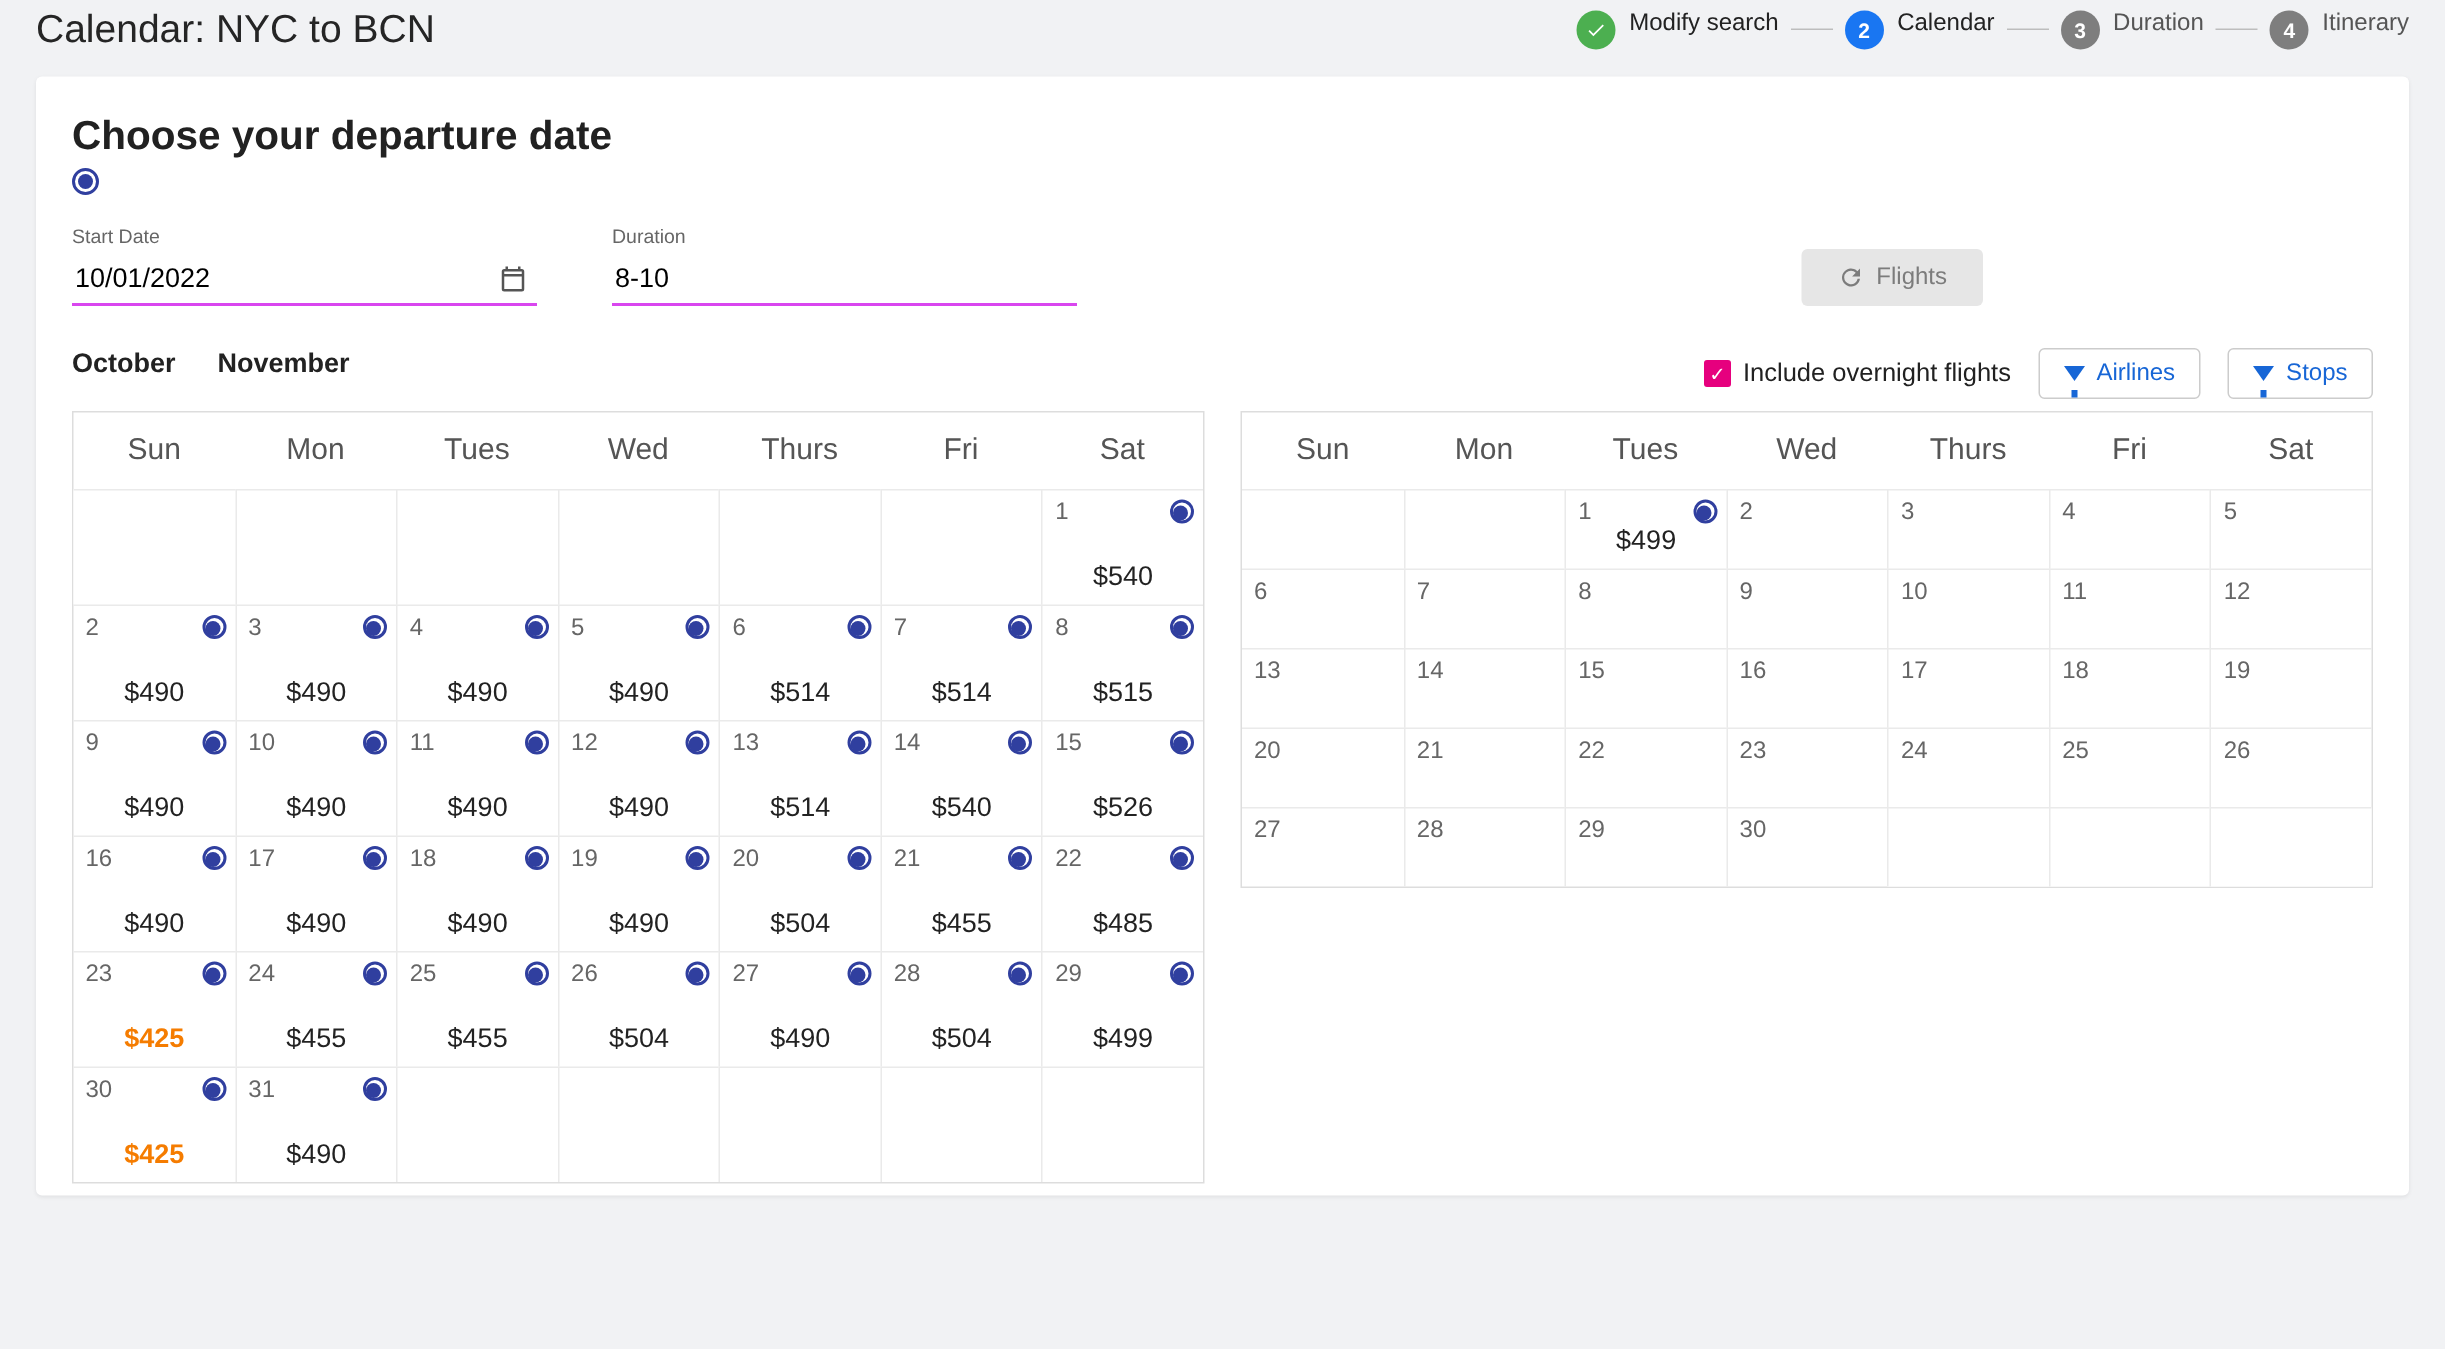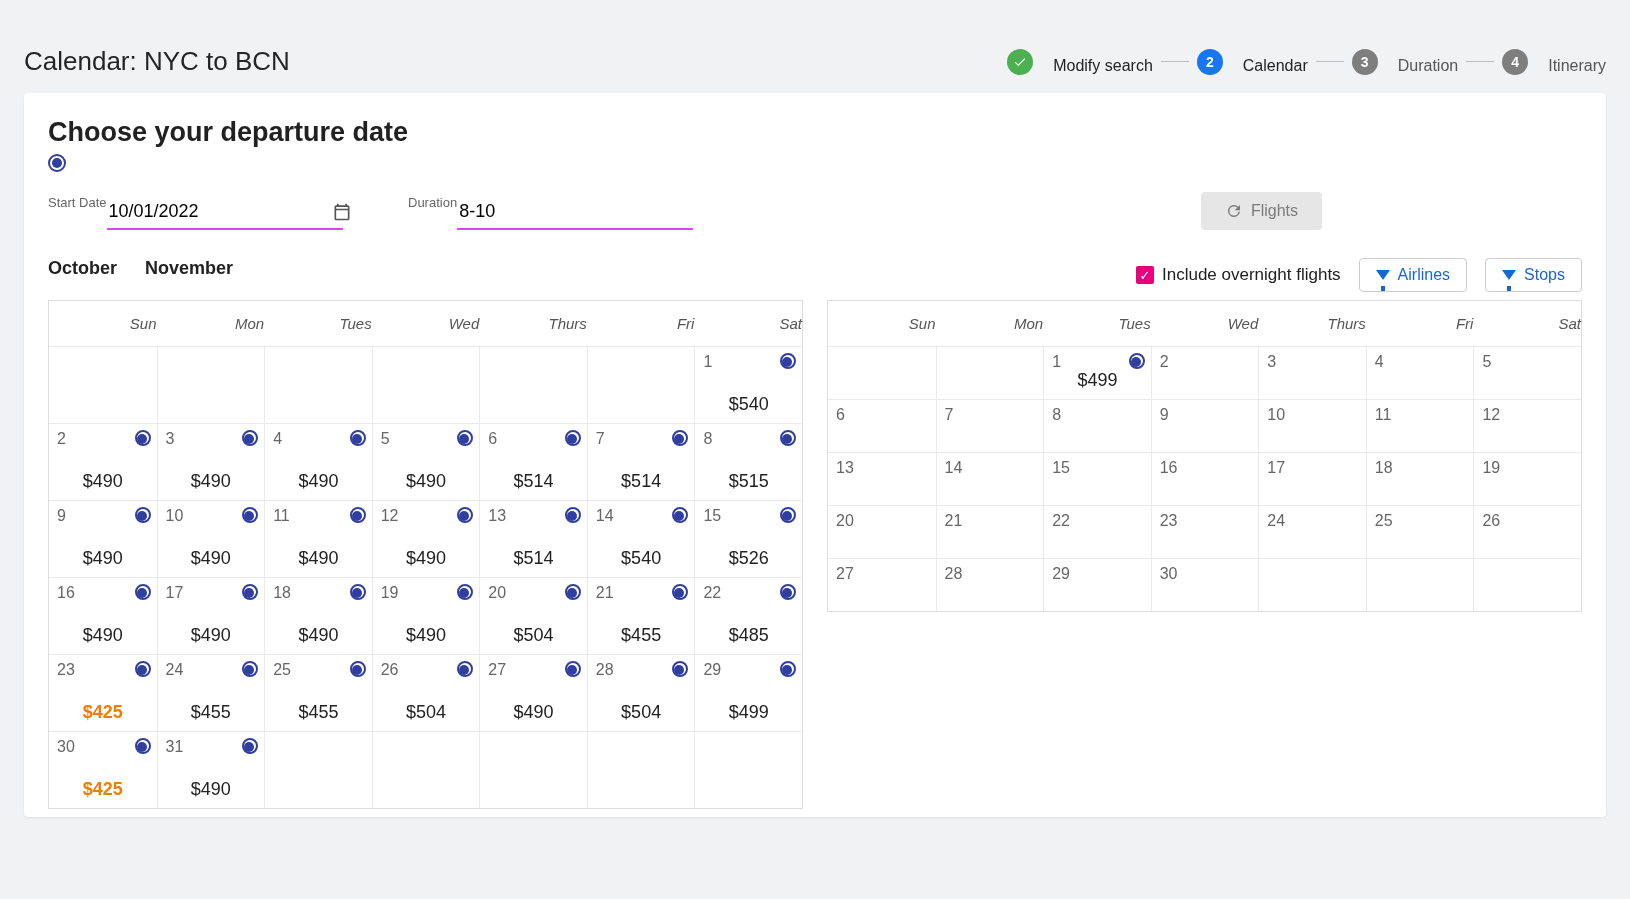--- a/index.html
+++ b/index.html
@@ -1,54 +1,54 @@
 <!DOCTYPE html>
 <html><head>
 <meta charset="utf-8">
 <style>
   * { box-sizing: border-box; margin: 0; padding: 0; }
   body { font-family: Arial, Helvetica, sans-serif; background: #f1f2f4; color: #212121; }
-  .page { padding: 0 24px 24px; margin-top: 42px; }
+  .page { padding: 0 24px 24px; }
   .top-row { display: flex; align-items: center; justify-content: space-between; padding: 4px 0 16px; }
   .page-title { font-size: 26px; font-weight: 400; color: #252525; }
   .stepper { display: flex; align-items: center; gap: 8px; }
-  .step { display: flex; align-items: flex-end; gap: 20px; }
+  .step { display: flex; align-items: flex-start; gap: 9px; }
   .step-circle { width: 26px; height: 26px; border-radius: 50%; display: flex; align-items: center; justify-content: center; color: #fff; font-size: 14px; font-weight: 600; }
   .step-circle.green { background: #4caf50; }
   .step-circle.blue { background: #1976f2; }
   .step-circle.gray { background: #7e7e7e; }
   .step-label { font-size: 16px; color: #555; }
   .step-label.active { color: #222; }
   .step-sep { width: 28px; height: 1px; background: #bdbdbd; }
   .card { background: #fff; border-radius: 4px; box-shadow: 0 1px 3px rgba(0,0,0,0.08); padding: 24px 24px 8px; }
   .card h2 { font-size: 27px; font-weight: 700; margin-bottom: 6px; }
   .overnight-note { display: flex; align-items: center; gap: 8px; color: #4a4a4a; font-weight: 600; font-size: 17px; margin-bottom: 20px; }
   .moon-icon { width: 18px; height: 18px; border-radius: 50%; background: #fff; border: 2px solid #303f9f; display: inline-flex; align-items: center; justify-content: center; position: relative; }
   .moon-icon::after { content: ""; position: absolute; right: 2px; top: 2px; width: 10px; height: 10px; border-radius: 50%; background: #303f9f; }
   .controls-row { display: flex; align-items: flex-end; gap: 50px; margin-bottom: 28px; }
-  .field { display: flex; flex-direction: row; }
+  .field { display: flex; flex-direction: column; }
   .field-label { font-size: 13px; color: #666; margin-bottom: 4px; }
   .field-input { border: none; border-bottom: 2px solid #d946ef; font-size: 18px; padding: 6px 2px; background: transparent; outline: none; }
   .field.start { width: 310px; position: relative; }
   .cal-icon { position: absolute; right: 6px; bottom: 8px; color: #555; }
   .field.duration { width: 310px; }
   .update-btn { background: #e6e6e6; color: #7c7c7c; border: none; border-radius: 4px; padding: 10px 24px; font-size: 16px; display: inline-flex; align-items: center; gap: 8px; cursor: default; margin-left: auto; margin-right: 260px; }
   .filters-row { display: flex; justify-content: space-between; margin-bottom: 8px; }
   .month-tabs { display: flex; gap: 28px; }
   .month-tab { font-size: 18px; font-weight: 600; color: #222; cursor: pointer; }
   .filters-right { display: flex; align-items: center; gap: 18px; }
   .checkbox-wrap { display: flex; align-items: center; gap: 8px; font-size: 17px; }
   .checkbox { width: 18px; height: 18px; background: #e6007e; border-radius: 2px; display: flex; align-items: center; justify-content: center; color: #fff; font-size: 13px; }
   .filter-btn { border: 1px solid #ccc; border-radius: 4px; background: #fff; color: #1766d6; padding: 7px 16px; font-size: 16px; display: inline-flex; align-items: center; gap: 8px; cursor: pointer; }
   .filter-icon { width: 0; height: 0; border-left: 7px solid transparent; border-right: 7px solid transparent; border-top: 10px solid #1766d6; position: relative; }
   .filter-icon::after{ content:""; position:absolute; left:-2px; top:6px; width:4px; height:5px; background:#1766d6; }
   .calendars { display: flex; gap: 24px; align-items: flex-start; margin-top: 6px;}
   .calendar { border: 1px solid #ddd; flex: 1; }
   .cal-head, .cal-body { display: grid; grid-template-columns: repeat(7, 1fr); }
-  .cal-head div { text-align: right; padding: 14px 0; font-size: 15px; color: #555; font-style: italic; }
+  .cal-head div { text-align: center; padding: 14px 0; font-size: 20px; color: #555; }
   .cell { border-top: 1px solid #eaeaea; border-left: 1px solid #eaeaea; min-height: 77px; position: relative; padding: 6px 8px 4px; }
   .cell:nth-child(7n+1){ border-left:none; }
   .cell.blank { background: #fff; }
   .cell .day-num { font-size: 16px; color: #666; }
   .cell .moon { position: absolute; right: 6px; top: 6px; }
   .cell .price { position: absolute; left: 0; right: 0; bottom: 8px; text-align: center; font-size: 18px; color: #222; }
   .cell .price.lowest { color: #f57c00; font-weight: 600; }
   .cell.short { min-height: 53px; }
   svg { display: block; }
 </style>

